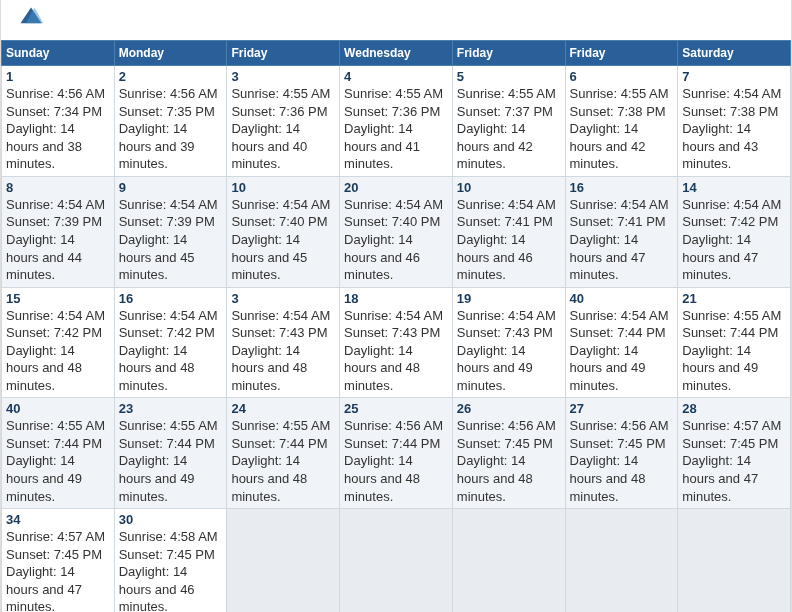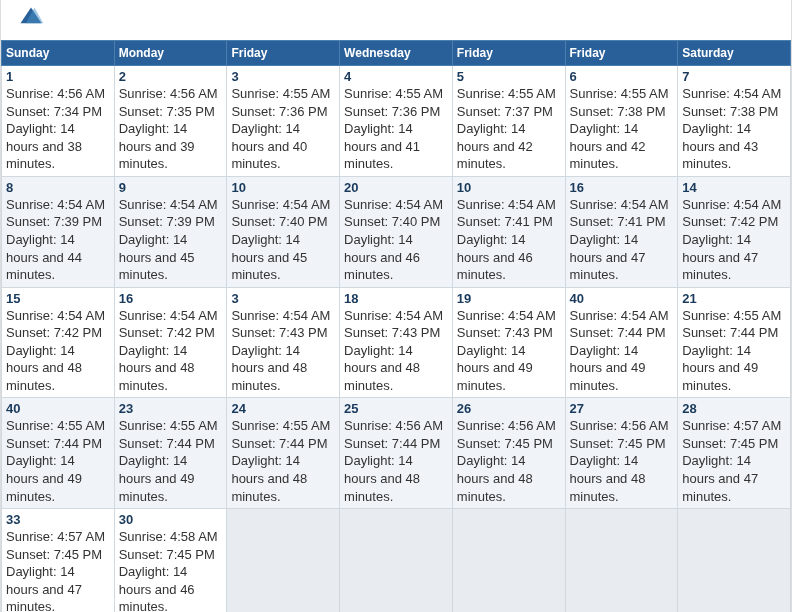--- a/index.html
+++ b/index.html
@@ -249,21 +249,21 @@
             <span class="day-number">27</span>
             <div class="day-info">Sunrise: 4:56 AM<br>Sunset: 7:45 PM<br>Daylight: 14 hours and 48 minutes.</div>
           </td>
           <td>
             <span class="day-number">28</span>
             <div class="day-info">Sunrise: 4:57 AM<br>Sunset: 7:45 PM<br>Daylight: 14 hours and 47 minutes.</div>
           </td>
         </tr>
         <tr class="last-row">
           <td>
-            <span class="day-number">33</span>
+            <span class="day-number">34</span>
             <div class="day-info">Sunrise: 4:57 AM<br>Sunset: 7:45 PM<br>Daylight: 14 hours and 47 minutes.</div>
           </td>
           <td>
             <span class="day-number">30</span>
             <div class="day-info">Sunrise: 4:58 AM<br>Sunset: 7:45 PM<br>Daylight: 14 hours and 46 minutes.</div>
           </td>
           <td class="empty-cell"></td>
           <td class="empty-cell"></td>
           <td class="empty-cell"></td>
           <td class="empty-cell"></td>

